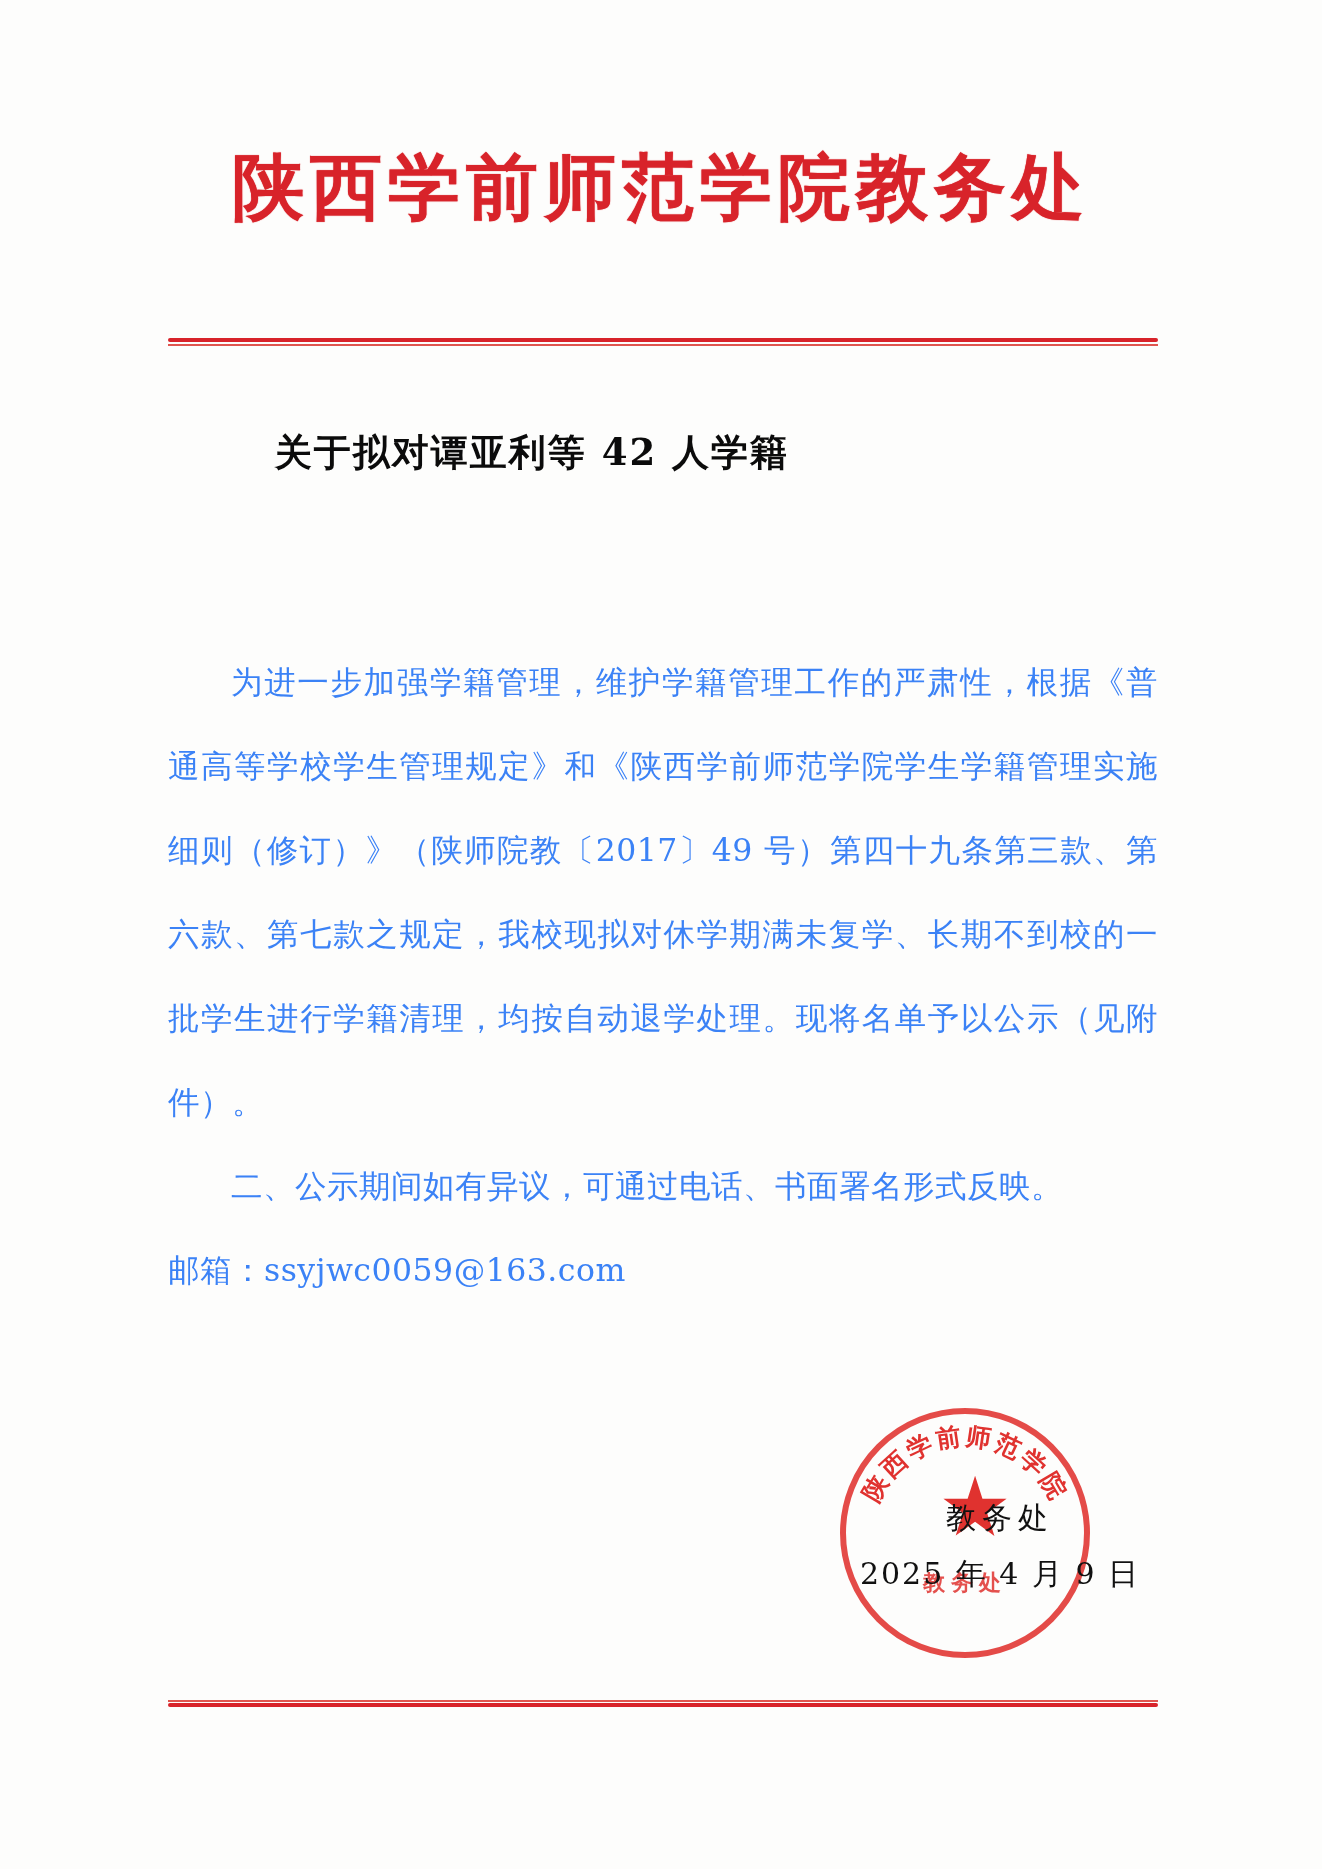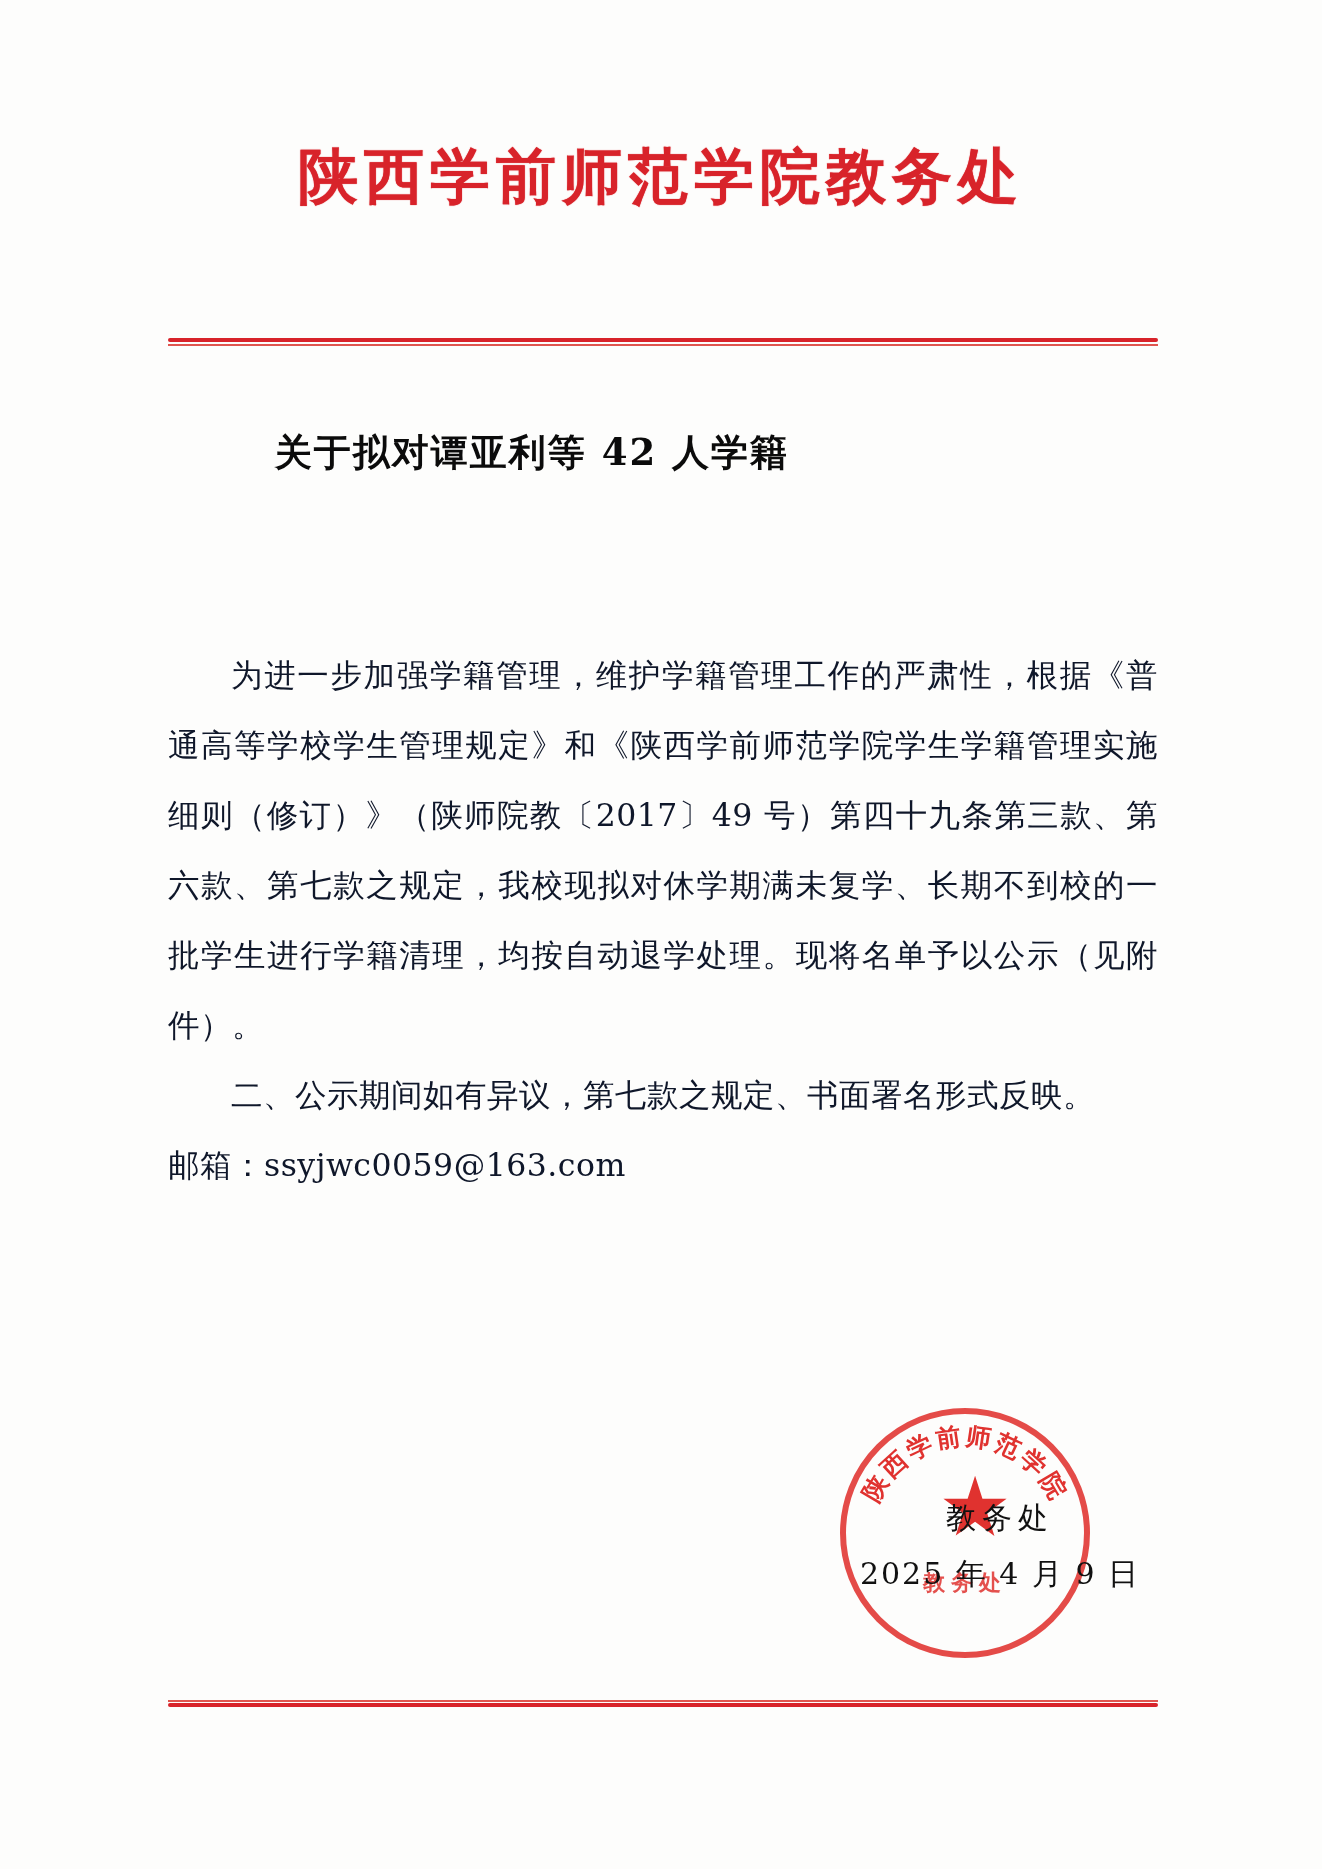--- a/index.html
+++ b/index.html
@@ -26,23 +26,23 @@
 
   
   .letterhead {
     position: absolute;
     left: 0;
     top: 150px;
     width: 1322px;
     text-align: center;
   }
   .letterhead-title {
-    font-family: Liberation Mono, monospace;
-    font-weight: bold;
-    font-size: 60px;
+    font-family: Liberation Sans, sans-serif;
+    font-weight: bold;
+    font-size: 72px;
     line-height: 1.05;
     letter-spacing: 6px;
     color: #d8232a;
     white-space: nowrap;
     text-shadow: 0 0 1px #d8232a;
   }
 
   .rule-top {
     position: absolute;
     left: 168px;
@@ -83,23 +83,23 @@
   .doc-title .line { display: block; }
 
   
   .body-text {
     position: absolute;
     left: 168px;
     top: 640px;
     width: 990px;
     font-family: "DejaVu Serif", "Liberation Serif", serif;
     font-size: 31.5px;
-    line-height: 70px;
+    line-height: 84px;
     letter-spacing: 0.5px;
-    color: #0f172a;
+    color: #3b82f6;
     text-align: justify;
     text-justify: inter-ideograph;
   }
   .para {
     margin: 0 0 0 0;
     text-indent: 2em;
   }
   .para.no-indent { text-indent: 0; }
   .para.list-item { text-indent: 2em; }
   .spacer-md { height: 52px; }
@@ -224,21 +224,21 @@
     <div class="thick"></div>
     <div class="thin"></div>
   </div>
 
   <div class="doc-title">
     <span class="line">关于拟对谭亚利等 42 人学籍</span>
   </div>
 
   <div class="body-text">
     <p class="para">为进一步加强学籍管理，维护学籍管理工作的严肃性，根据《普通高等学校学生管理规定》和《陕西学前师范学院学生学籍管理实施细则（修订）》（陕师院教〔2017〕49 号）第四十九条第三款、第六款、第七款之规定，我校现拟对休学期满未复学、长期不到校的一批学生进行学籍清理，均按自动退学处理。现将名单予以公示（见附件）。</p>
-    <p class="para list-item">二、公示期间如有异议，第七款之规定、书面署名形式反映。</p>
+    <p class="para list-item">二、公示期间如有异议，可通过电话、书面署名形式反映。</p>
     <p class="para no-indent">邮箱：ssyjwc0059@163.com</p>
     <div class="spacer-md"></div>
   </div>
 
   <div class="seal-wrap">
     <div class="seal"></div>
     <svg class="seal-arc" viewBox="0 0 250 250">
       <defs>
         <path id="arcpath" d="M 30,132 A 95,95 0 1 1 220,132" fill="none"></path>
       </defs>

